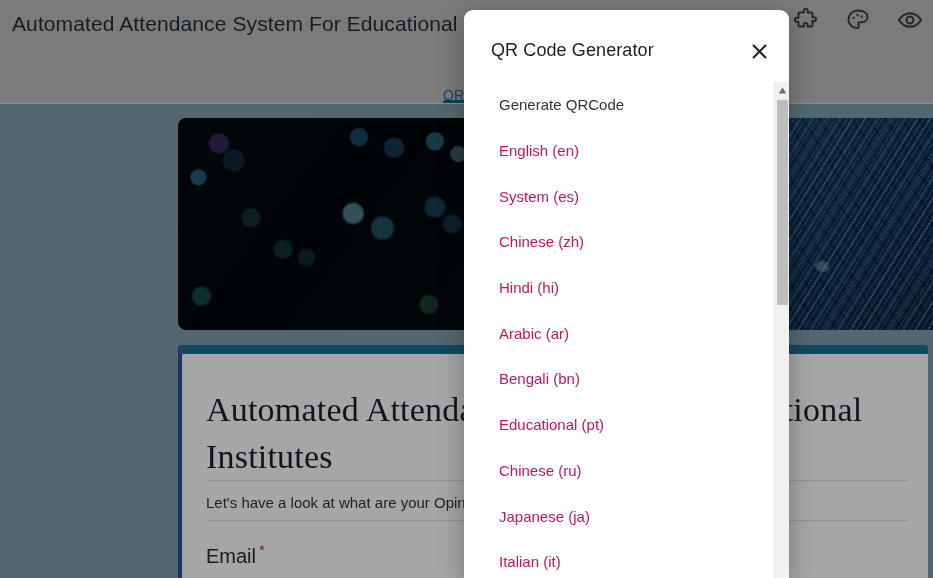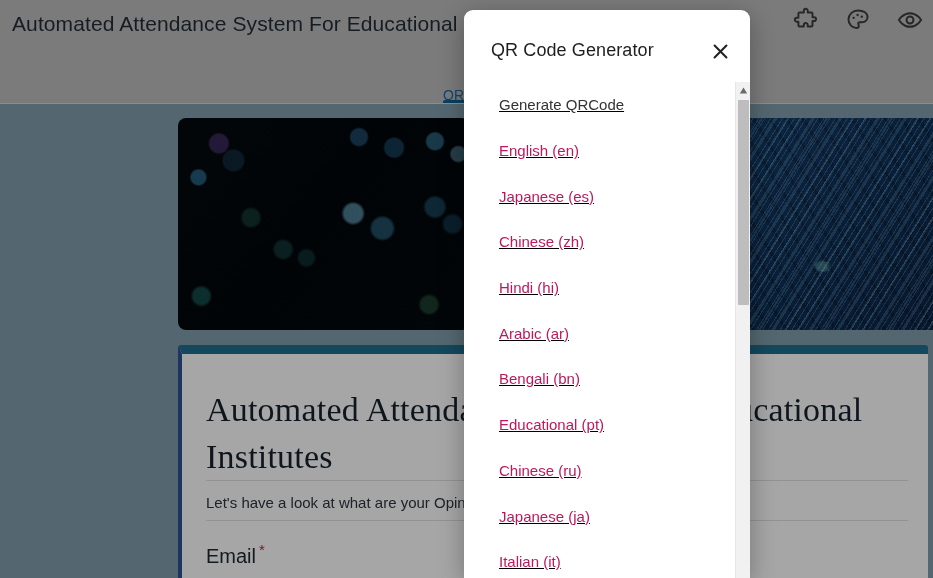--- a/index.html
+++ b/index.html
@@ -122,21 +122,21 @@
 
   
   #overlay {
     position:absolute; inset:0;
     background:rgba(0,0,0,.32);
   }
 
   
   #modal {
     position:absolute; left:464px; top:10px;
-    width:286px; height:568px;
+    width:325px; height:568px;
     background:#ffffff;
     border-radius:9px 9px 0 0;
     box-shadow:0 6px 26px rgba(0,0,0,.30);
     overflow:hidden;
   }
   #modal-title {
     position:absolute; left:27px; top:30px;
     font-size:18px; color:#1e1e1e; letter-spacing:.1px;
     white-space:nowrap;
   }
@@ -145,21 +145,20 @@
     width:26px; height:26px; color:#222;
     background:none; border:none; cursor:pointer;
     display:flex; align-items:center; justify-content:center;
   }
   #modal-close svg { width:19px; height:19px; display:block; }
 
   #modal-list {
     position:absolute; left:0; top:72px;
     width:258px; height:496px;
     overflow:hidden;
-    text-decoration:underline;
   }
   .list-item {
     height:45.7px;
     display:flex; align-items:center;
     padding-left:35px;
     font-size:15px; color:#be185d;
     white-space:nowrap; cursor:pointer;
   }
   .list-item.primary { color:#333; }
 
@@ -243,21 +242,21 @@
 
     <button id="modal-close" aria-label="Close">
       <svg viewBox="0 0 24 24" fill="none" stroke="currentColor" stroke-width="2.6" stroke-linecap="round">
         <path d="M4.5 4.5 19.5 19.5 M19.5 4.5 4.5 19.5"></path>
       </svg>
     </button>
 
     <div id="modal-list">
         <div class="list-item primary">Generate QRCode</div>
         <div class="list-item">English (en)</div>
-        <div class="list-item">Japanese (es)</div>
+        <div class="list-item">System (es)</div>
         <div class="list-item">Chinese (zh)</div>
         <div class="list-item">Hindi (hi)</div>
         <div class="list-item">Arabic (ar)</div>
         <div class="list-item">Bengali (bn)</div>
         <div class="list-item">Educational (pt)</div>
         <div class="list-item">Chinese (ru)</div>
         <div class="list-item">Japanese (ja)</div>
         <div class="list-item">Italian (it)</div>
       </div>
 

